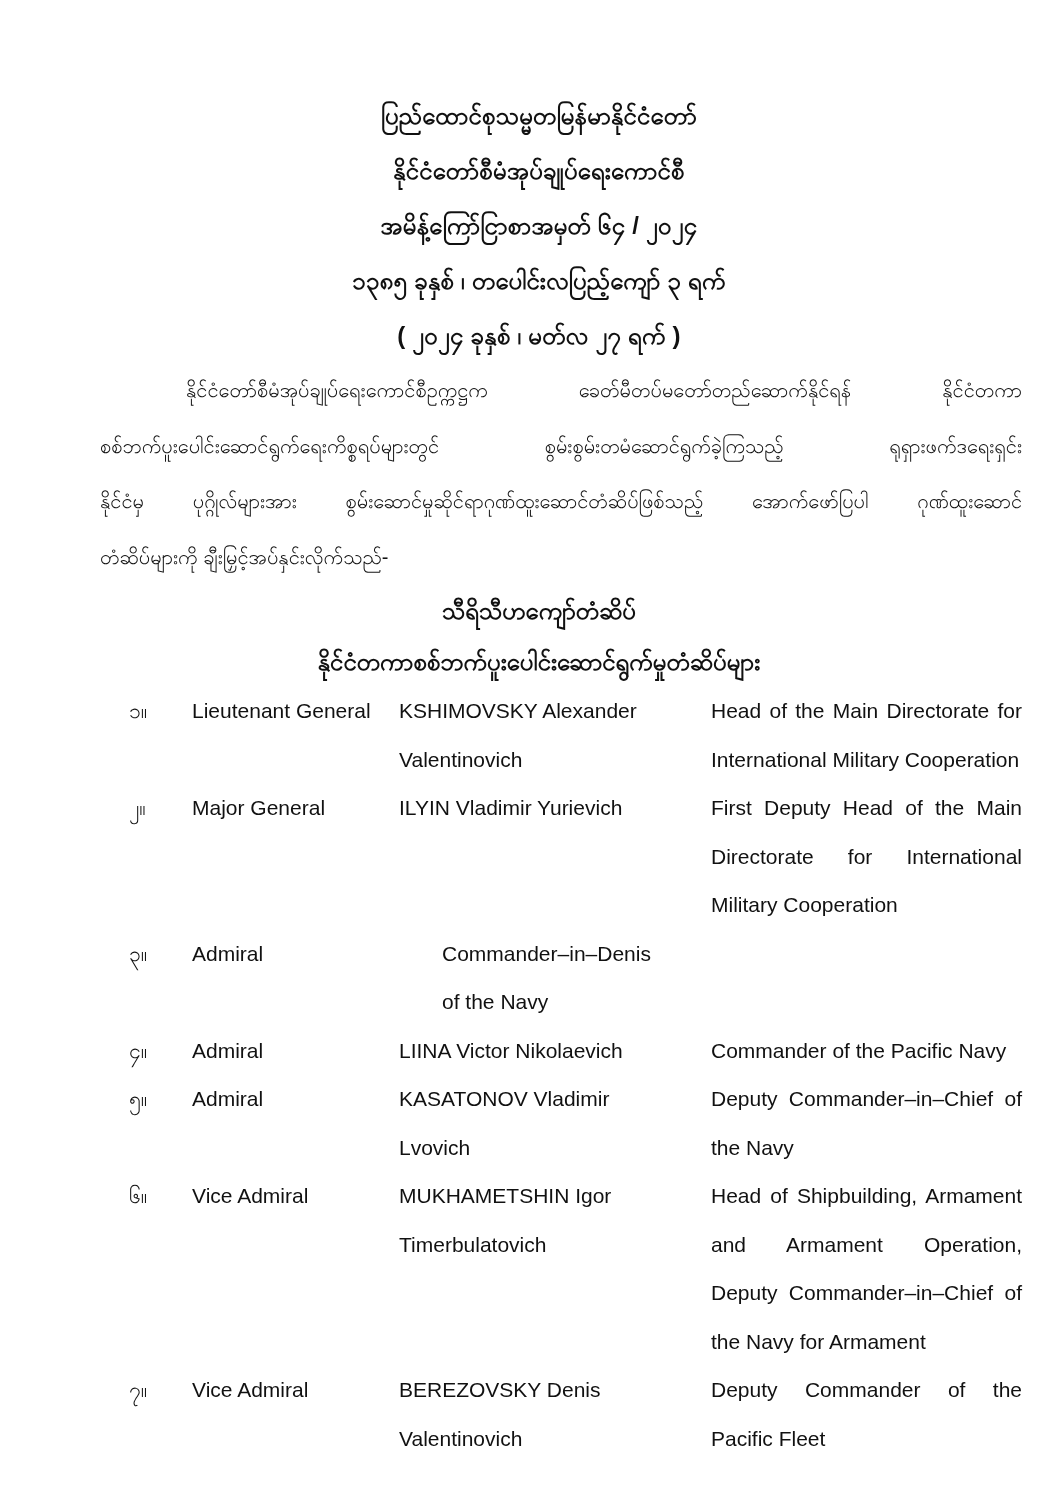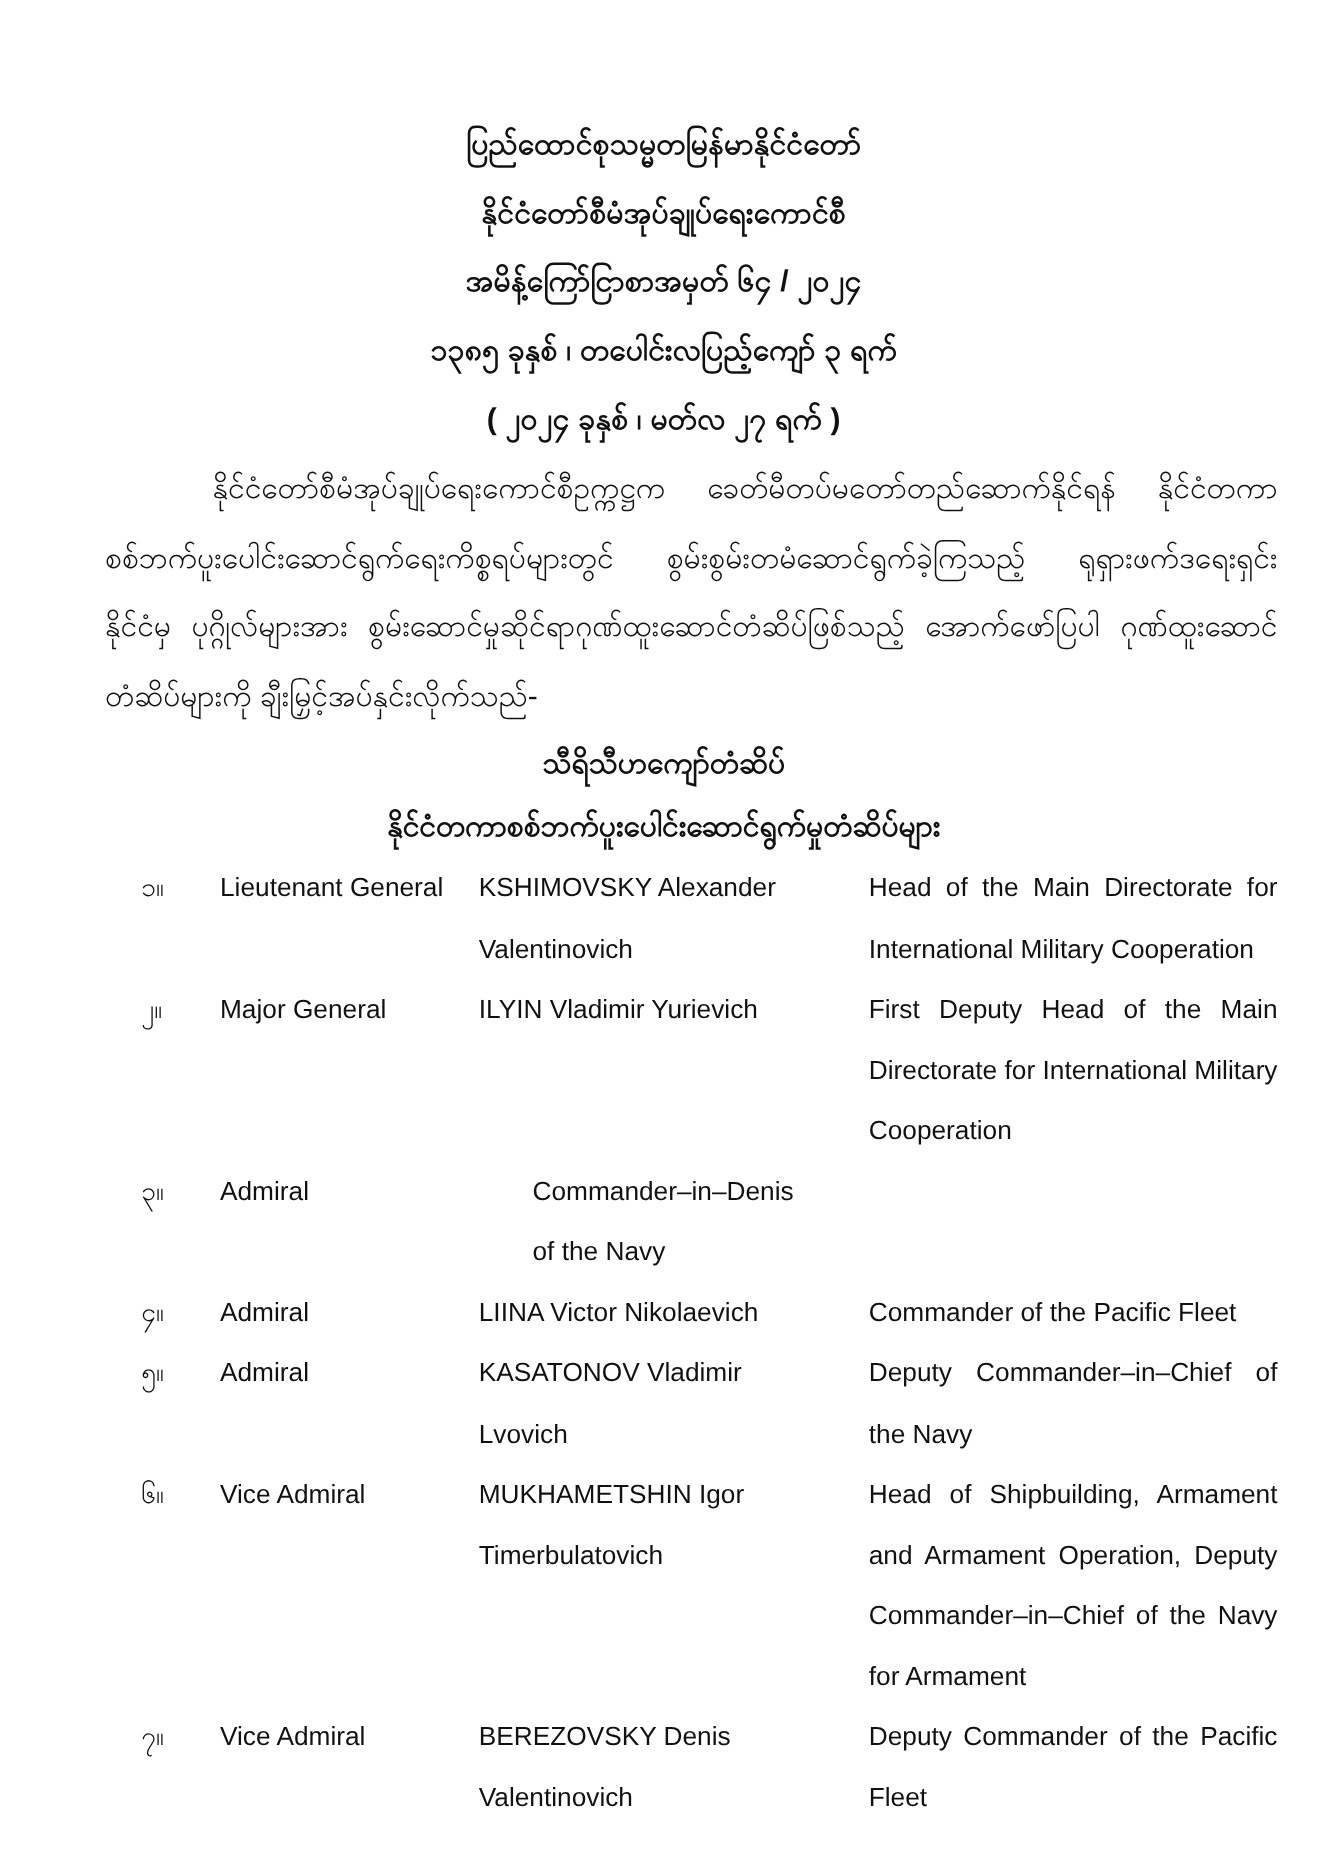--- a/index.html
+++ b/index.html
@@ -10,33 +10,34 @@
     position: relative;
     font-family: "Liberation Sans", sans-serif;
     color: #111111;
     overflow: hidden;
   }
   .page {
     width: 1062px;
     height: 1500px;
     background: #ffffff;
     padding-top: 88px;
+    padding-left: 16px;
   }
   
   .doc-header { text-align: center; }
   .doc-header .h-line {
     font-size: 24px;
     line-height: 55px;
     font-weight: 700;
     letter-spacing: 0.2px;
   }
   
   .intro {
     margin: 0 40px 0 84px; 
-    font-size: 24px;
+    font-size: 20px;
   }
   .intro .p-line {
     line-height: 55.5px;
     text-align: justify;
     text-align-last: justify;
     white-space: nowrap; 
   }
   .intro .p-line.indent { text-indent: 86px; }
   .intro .p-line.last {
     text-align: right;
@@ -110,21 +111,21 @@
     <div class="rec-row">
       <div class="rec-num">၃။</div>
       <div class="rec-rank">Admiral</div>
       <div class="rec-pos">Commander–in–Denis of the Navy</div>
     </div>
 
     <div class="rec-row">
       <div class="rec-num">၄။</div>
       <div class="rec-rank">Admiral</div>
       <div class="rec-name">LIINA Victor Nikolaevich</div>
-      <div class="rec-pos">Commander of the Pacific Fleet</div>
+      <div class="rec-pos">Commander of the Pacific Navy</div>
     </div>
 
     <div class="rec-row">
       <div class="rec-num">၅။</div>
       <div class="rec-rank">Admiral</div>
       <div class="rec-name">KASATONOV Vladimir
 Lvovich</div>
       <div class="rec-pos">Deputy Commander–in–Chief of the Navy</div>
     </div>
 

